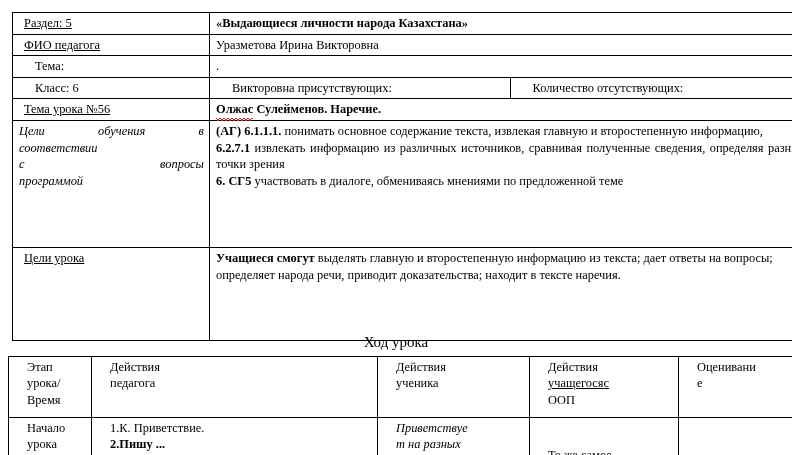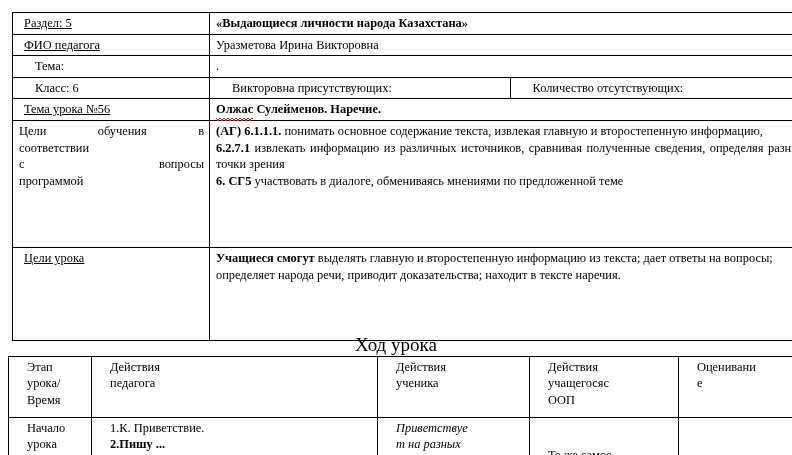--- a/index.html
+++ b/index.html
@@ -47,21 +47,21 @@
   .c-count-a    { width: 301px; }
   .c-count-b    { width: 288px; }
 
   .b { font-weight: bold; }
   .just { text-align: justify; text-align-last: justify; }
   .justify-block { text-align: justify; }
   .pad-left-sm { padding-left: 11px !important; text-decoration: underline; }
   .center-ish { padding-left: 22px !important; }
 
   .cell-goals { height: 122px !important; }
-  .cell-goals-left { height: 122px !important; }
+  .cell-goals-left { height: 122px !important; font-style: italic; }
   .cell-aims  { height: 88px !important; }
 
   
   .squiggle {
     position: relative;
     display: inline-block;
   }
   .squiggle::after {
     content: "";
     position: absolute;
@@ -76,21 +76,21 @@
     background-repeat: repeat-x;
   }
 
   
   #hod-uroka {
     position: absolute;
     left: 0;
     top: 334px;
     width: 792px;
     text-align: center;
-    font-size: 19px;
+    font-size: 15px;
   }
 
   
   #flow-table {
     position: absolute;
     left: 8px;
     top: 356px;
     width: 777px;
     border-collapse: collapse;
     table-layout: fixed;
@@ -104,21 +104,21 @@
   }
   #flow-table .fc1 { width: 60px; }
   #flow-table .fc2 { width: 263px; }
   #flow-table .fc3 { width: 129px; }
   #flow-table .fc4 { width: 126px; }
   #flow-table .fc5 { width: 108px; }
   #flow-table .fc6 { width: 89px; }
   #flow-table tr.head td { height: 56px; }
   #flow-table tr.body td { height: 40px; }
   .ital { font-style: italic; }
-  .sp-just { text-align: justify; text-align-last: justify; }
+  .sp-just { text-align: justify; text-align-last: justify; text-decoration: underline; }
 </style>
 </head>
 <body>
 
 <div class="page">
 
   <table class="doc-table" id="info-table">
     <tbody>
       <tr>
         <td class="c-label pad-left-sm">Раздел: 5</td>

